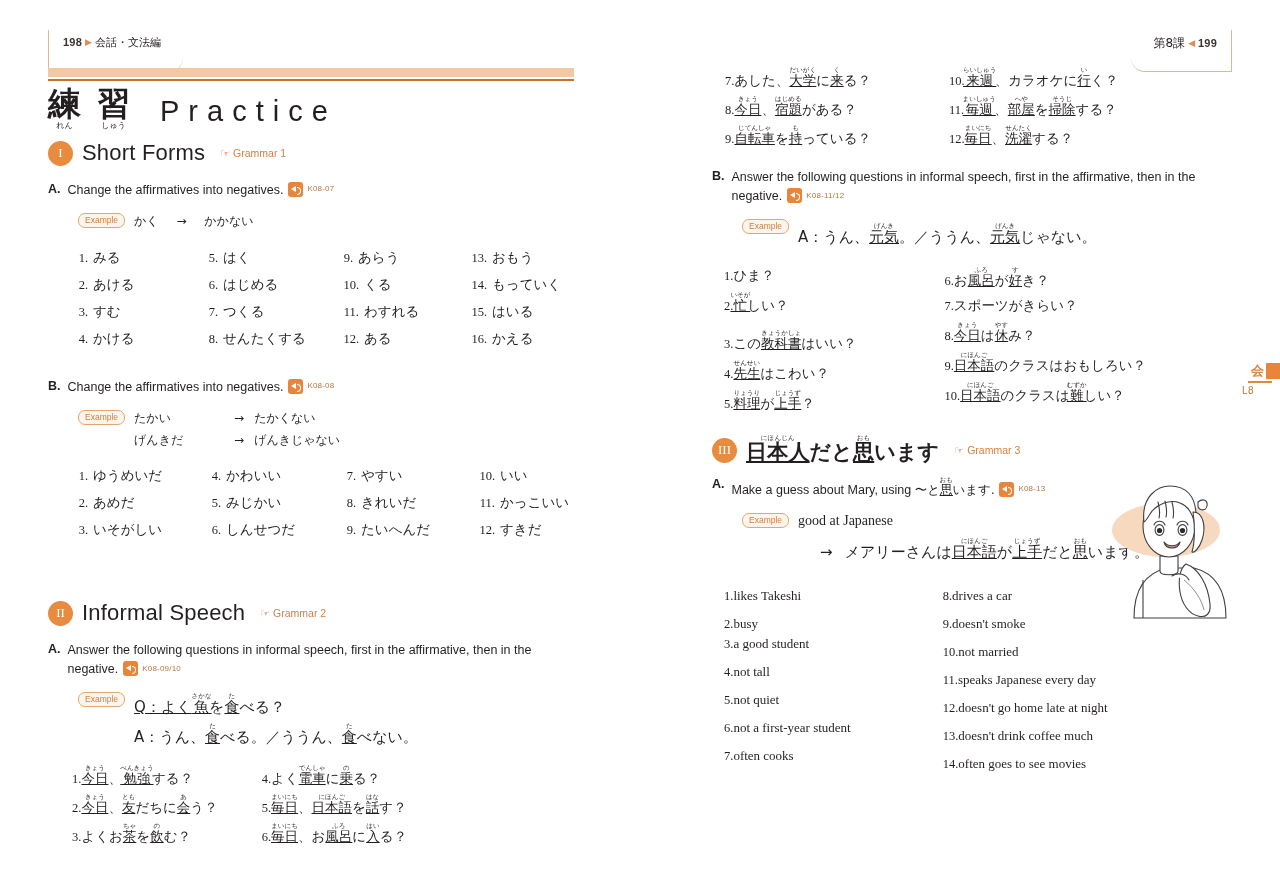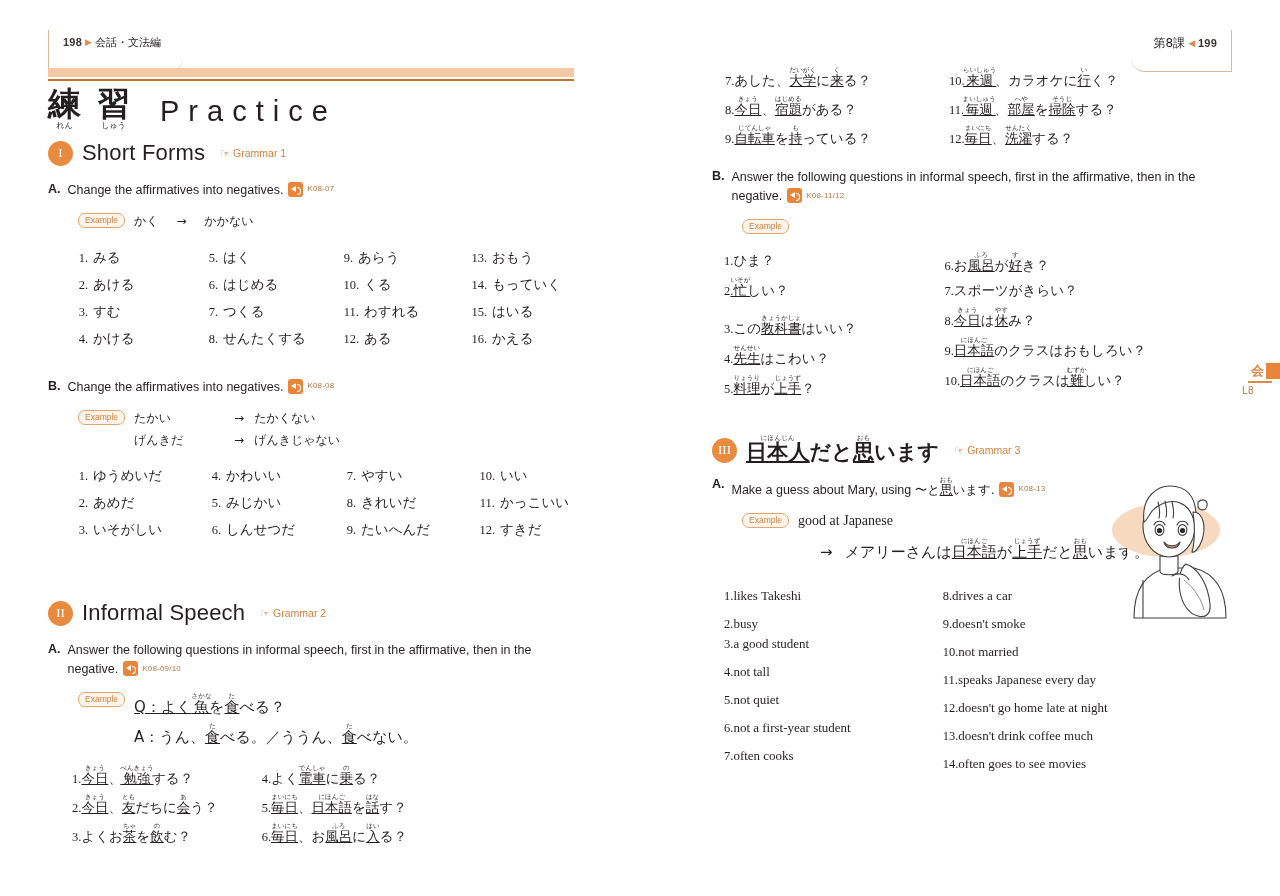--- a/index.html
+++ b/index.html
@@ -582,20 +582,21 @@
       <div class="subsec">
         <span class="sub-letter">B.</span>
         <span class="sub-text" style="max-width:500px"><span>Answer the following questions in informal speech, first in the affirmative, then in the negative.</span><span class="audio">
               <span class="spk"></span>
               <span class="audio-label">K08-11/12</span>
             </span></span>
       </div>
       <div class="ex-row" style="margin-top:12px; margin-left:30px;">
         <span class="ex-tag">Example</span>
         <div>
+          <div class="jp-line" style="font-size:15px; margin-top:3px">A：うん、<ruby>元気<rt>げんき</rt></ruby>。／ううん、<ruby>元気<rt>げんき</rt></ruby>じゃない。</div>
         </div>
       </div>
       <div style="margin-top:17px; margin-left:12px; display:flex; gap:88px;">
         <div>
           <div class="cell" style="margin-bottom:6px"><span class="idx" style="width:16px">1.</span><span class="jp-item">ひま？</span></div>
           <div class="cell" style="margin-bottom:14px"><span class="idx" style="width:16px">2.</span><span class="jp-item"><ruby>忙<rt>いそが</rt></ruby>しい？</span></div>
           <div class="cell" style="margin-bottom:6px"><span class="idx" style="width:16px">3.</span><span class="jp-item">この<ruby>教科書<rt>きょうかしょ</rt></ruby>はいい？</span></div>
           <div class="cell" style="margin-bottom:6px"><span class="idx" style="width:16px">4.</span><span class="jp-item"><ruby>先生<rt>せんせい</rt></ruby>はこわい？</span></div>
           <div class="cell"><span class="idx" style="width:16px">5.</span><span class="jp-item"><ruby>料理<rt>りょうり</rt></ruby>が<ruby>上手<rt>じょうず</rt></ruby>？</span></div>
         </div>

